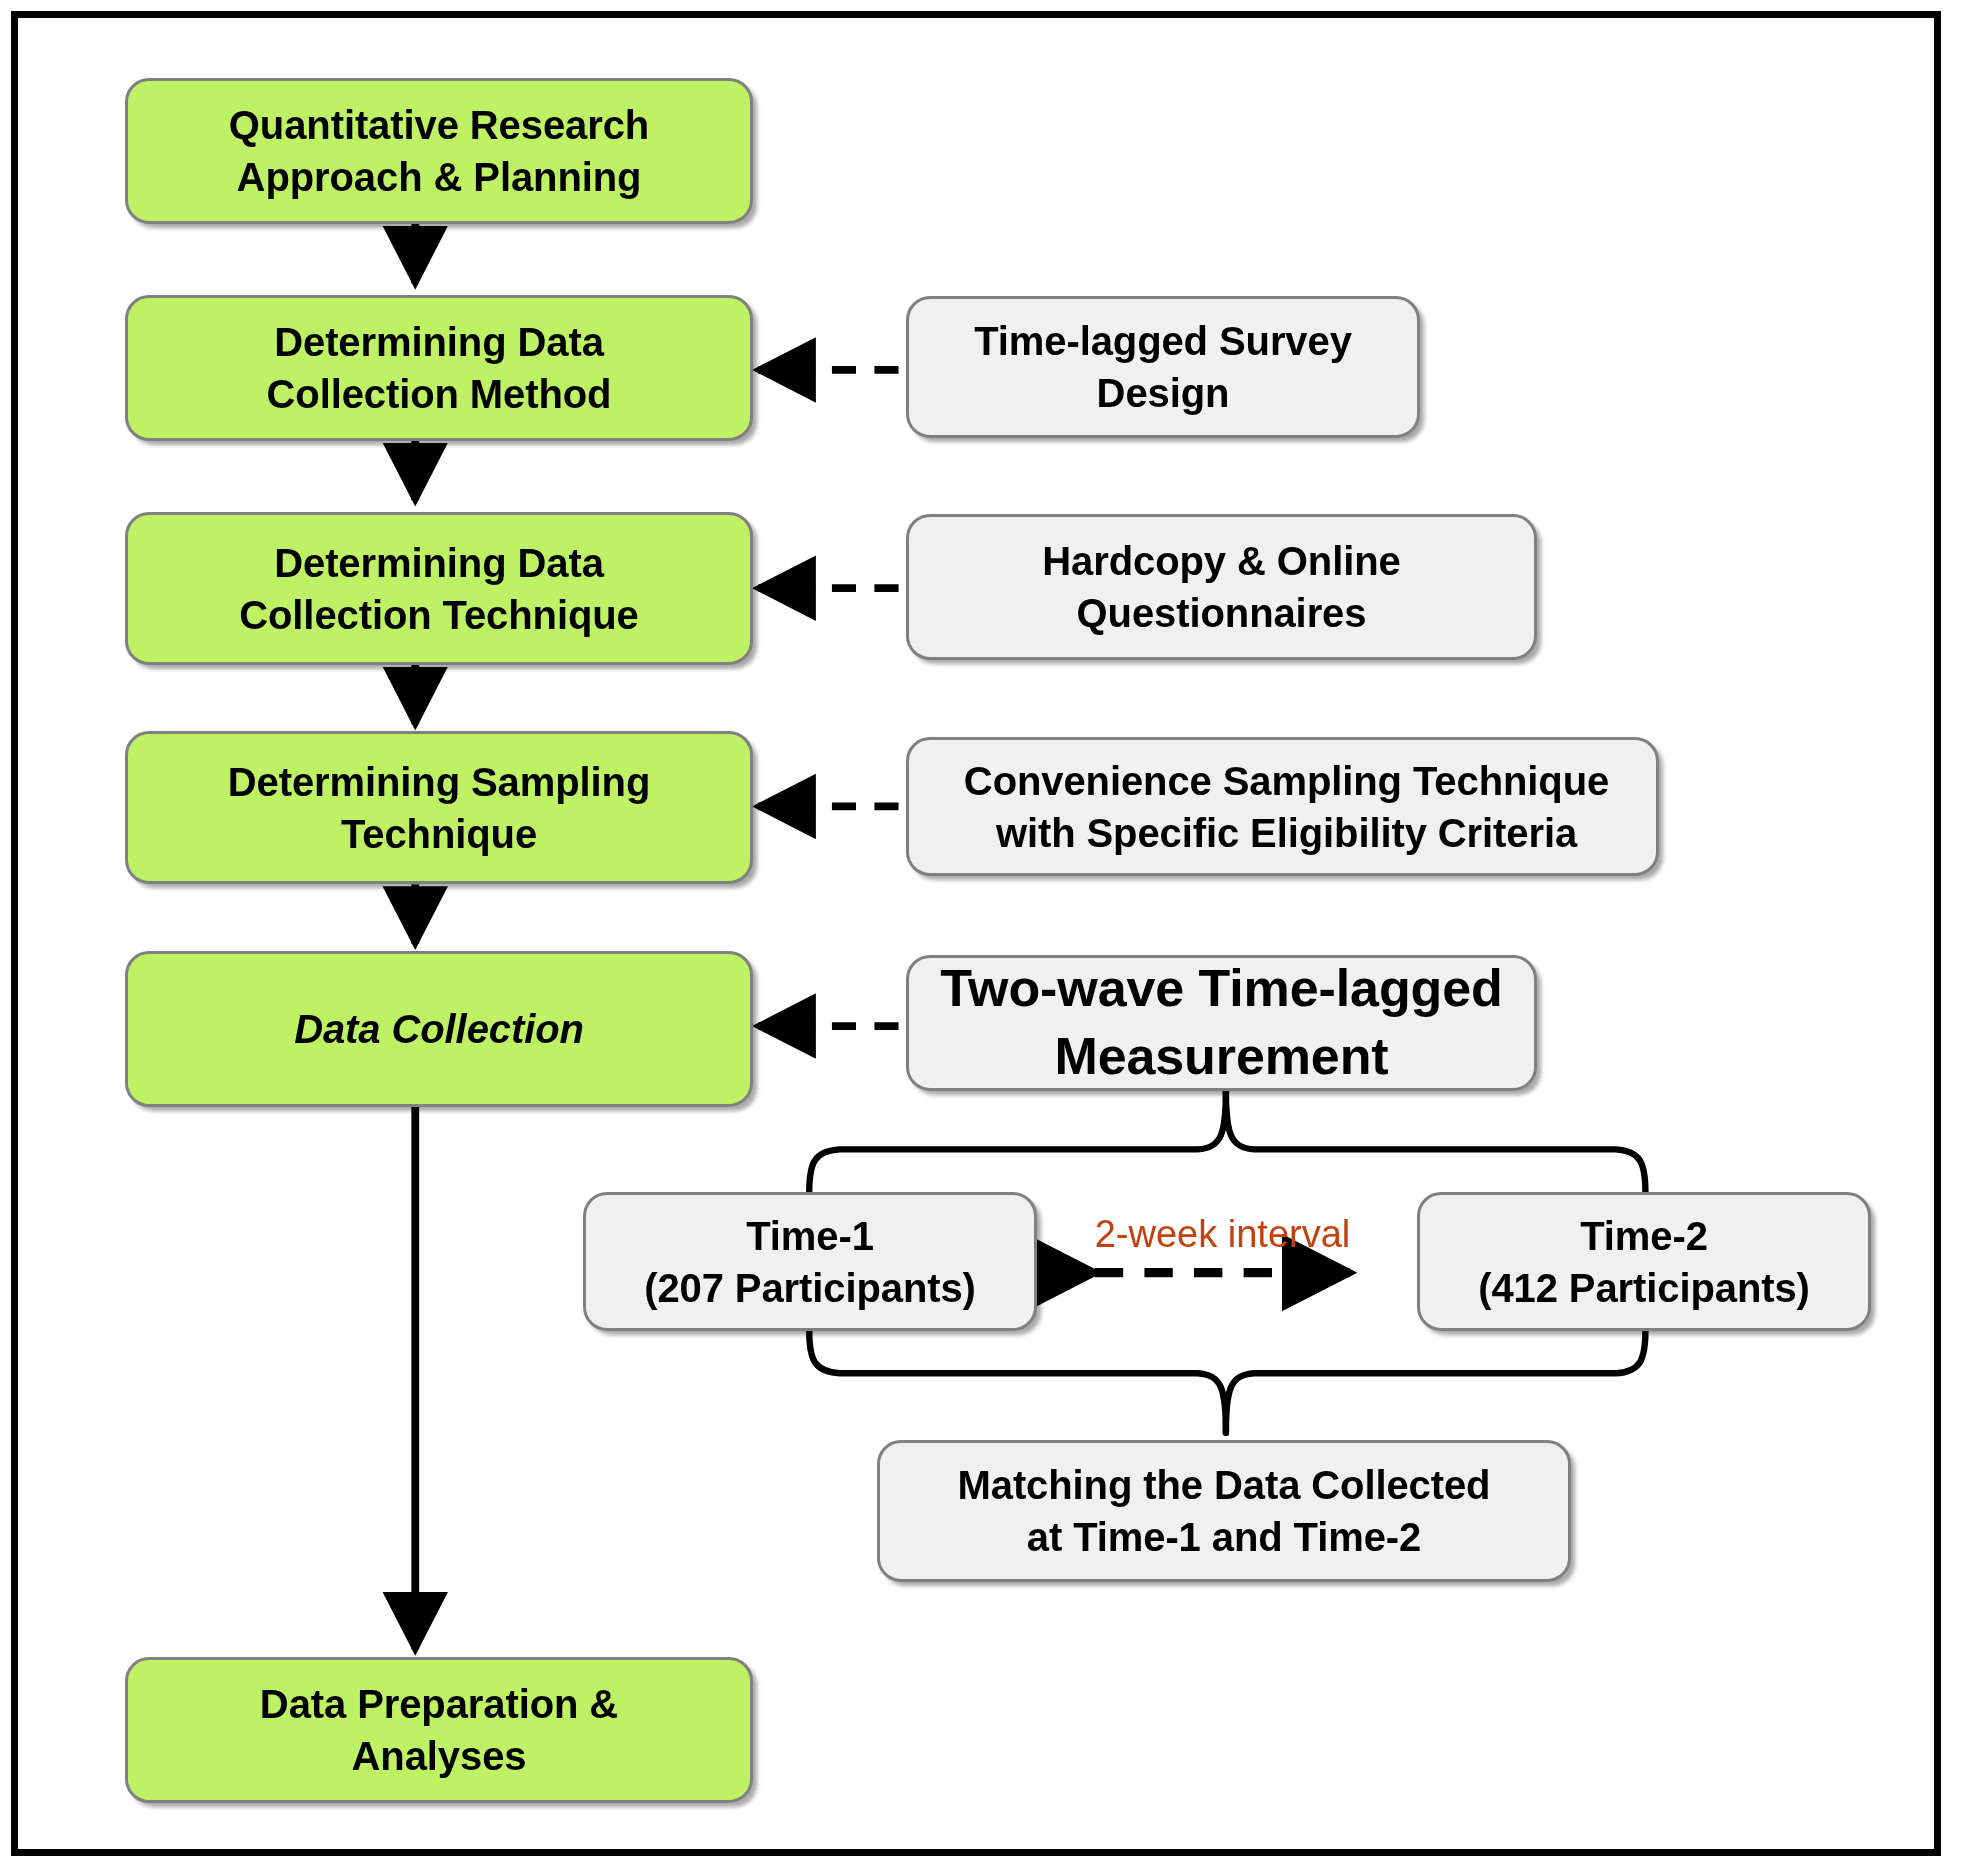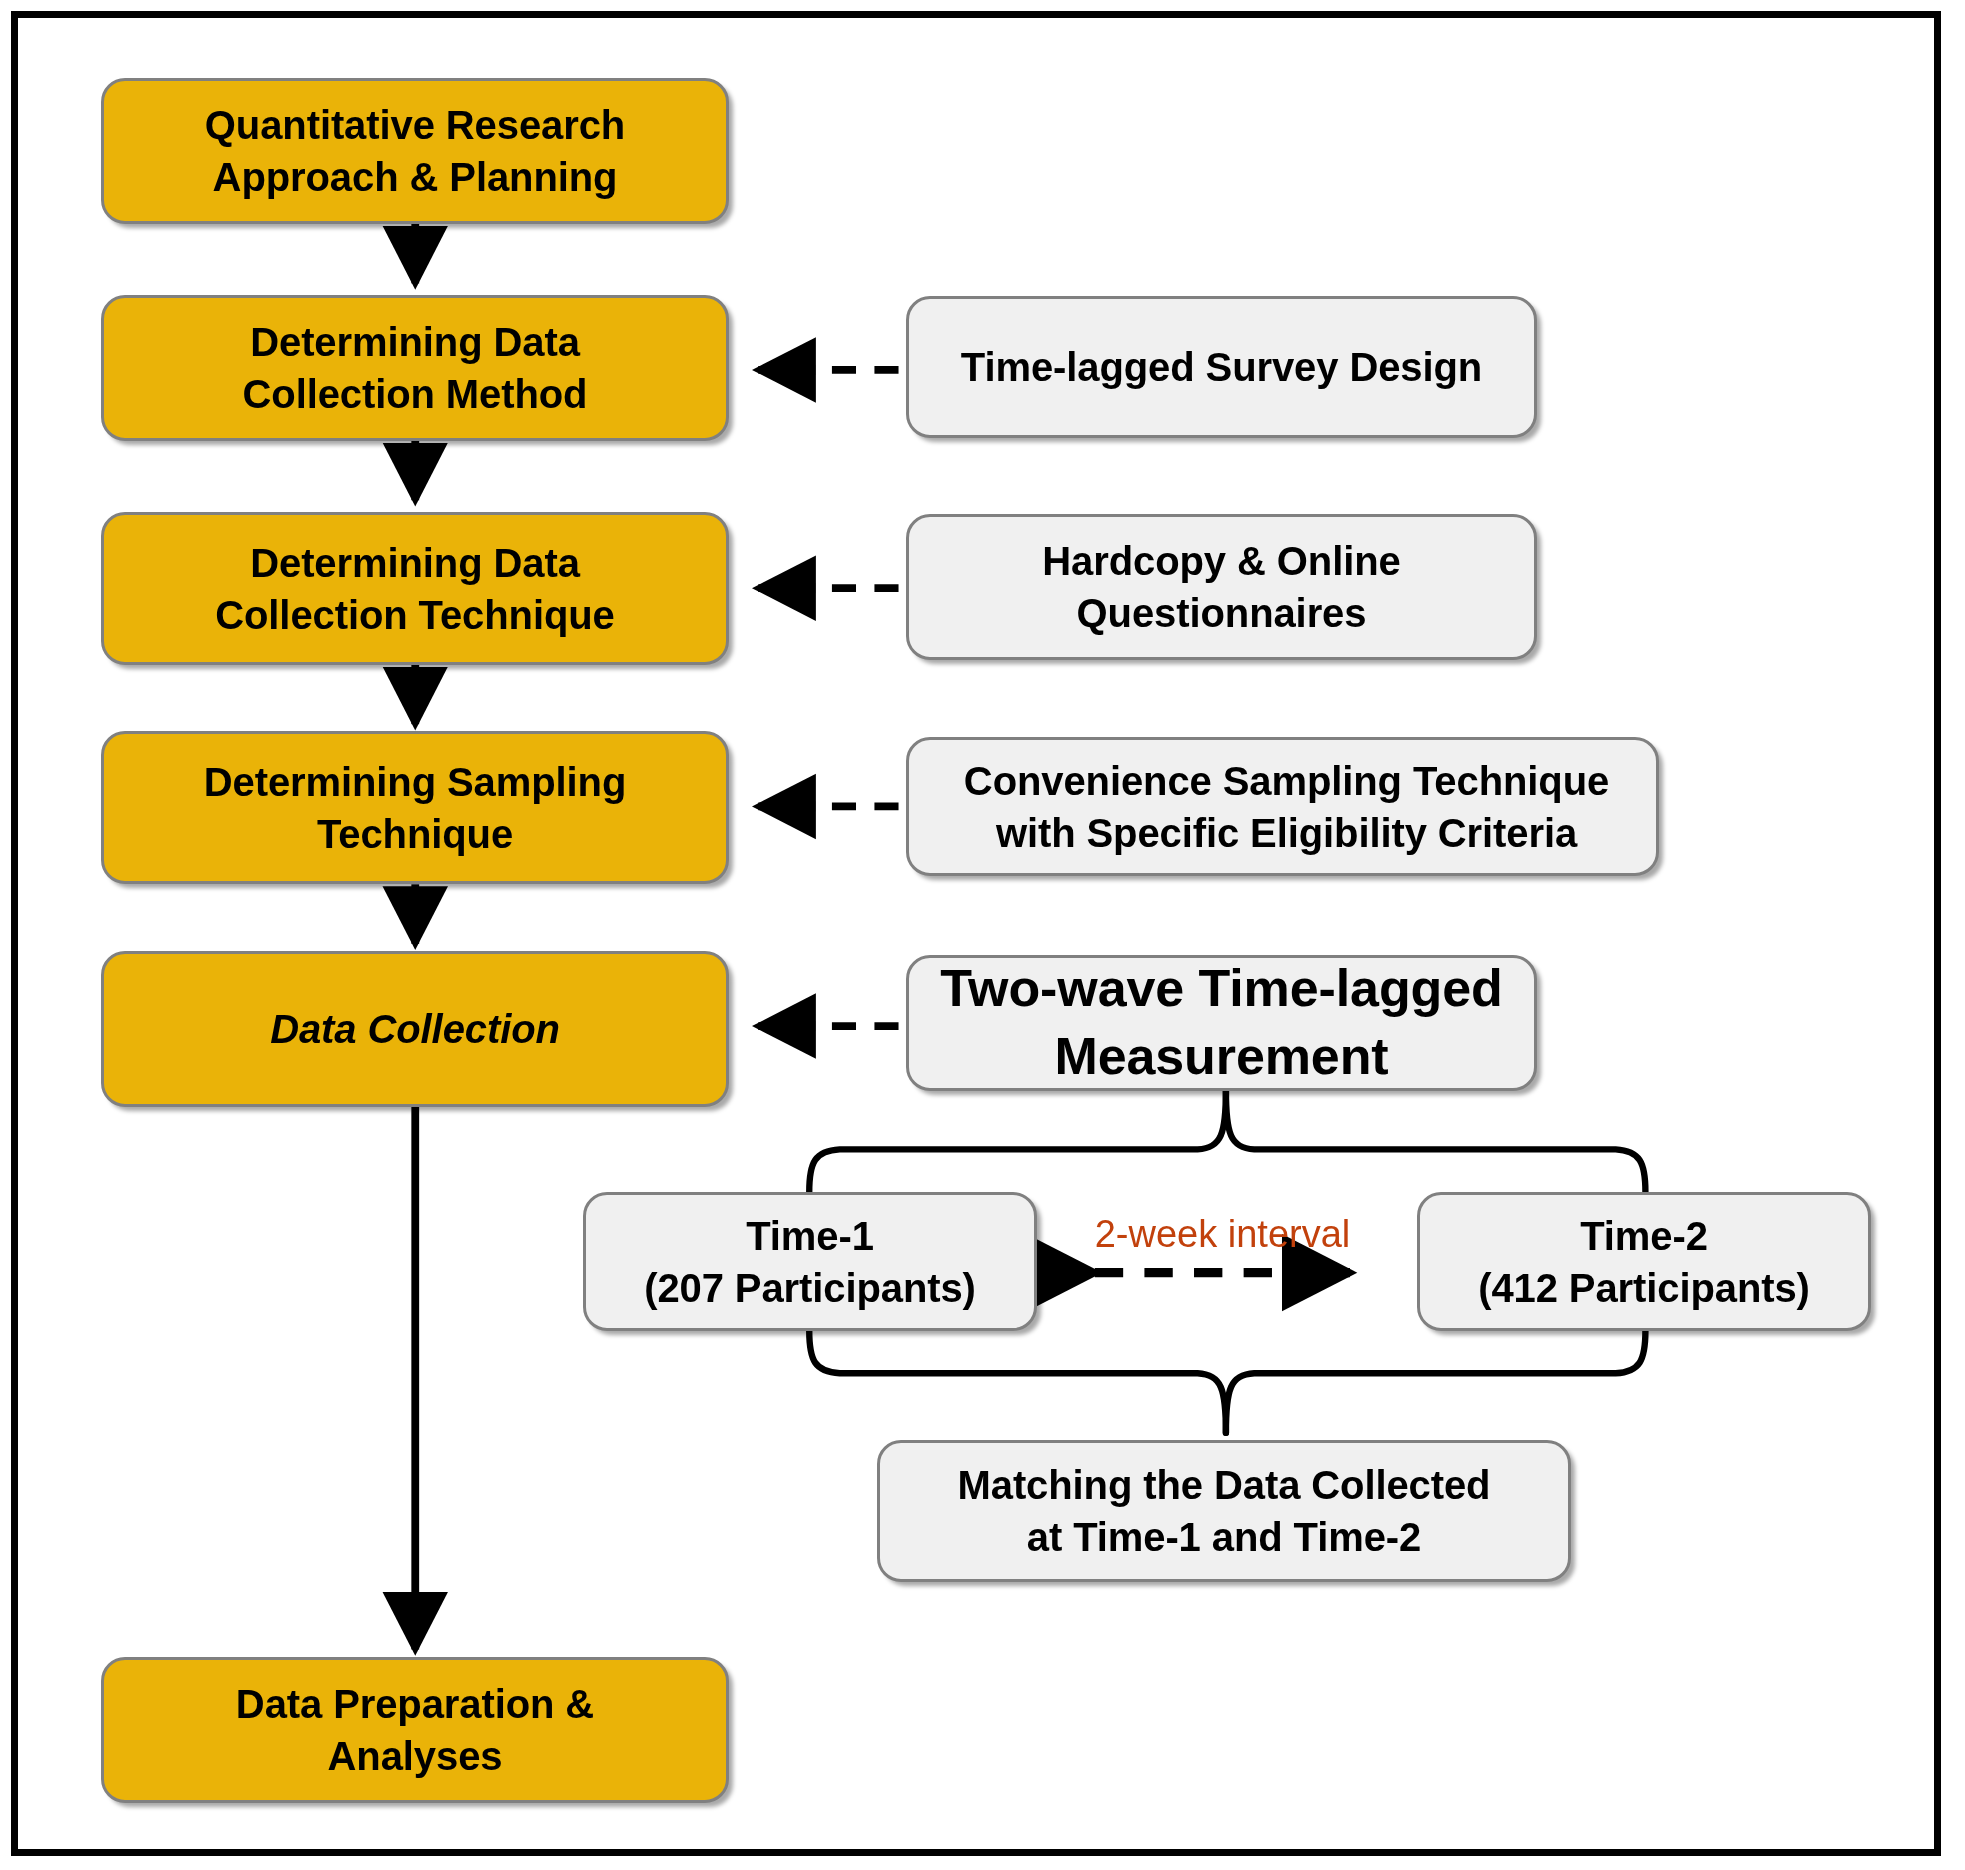--- a/index.html
+++ b/index.html
@@ -39,21 +39,22 @@
     display: flex;
     align-items: center;
     justify-content: center;
     text-align: center;
     font-weight: bold;
     color: #000000;
     line-height: 1.30;
     letter-spacing: -0.1px;
   }
   .node-primary {
-    background: #eab308;
+    background: #bef264;
+    margin-left: 24px;
   }
   .node-note {
     background: #f0f0f0;
   }
   .node-text {
     display: block;
     width: 100%;
     padding: 0 11.3px;
     box-sizing: border-box;
     white-space: pre-line;
@@ -158,21 +159,21 @@
 
 <div class="node-box node-primary" style="left:101px; top:951px; width:628px; height:156px; font-size:40px;font-style:italic;">
   <span class="node-text">Data Collection</span>
 </div>
 
 <div class="node-box node-primary" style="left:101px; top:1657px; width:628px; height:146px; font-size:40px;">
   <span class="node-text">Data Preparation &amp;
 Analyses</span>
 </div>
 
-<div class="node-box node-note" style="left:906px; top:296px; width:631px; height:142px; font-size:40px;">
+<div class="node-box node-note" style="left:906px; top:296px; width:514px; height:142px; font-size:40px;">
   <span class="node-text">Time-lagged Survey Design</span>
 </div>
 
 <div class="node-box node-note" style="left:906px; top:514px; width:631px; height:146px; font-size:40px;">
   <span class="node-text">Hardcopy &amp; Online
 Questionnaires</span>
 </div>
 
 <div class="node-box node-note" style="left:906px; top:737px; width:753px; height:139px; font-size:40px;padding-left:8px;">
   <span class="node-text">Convenience Sampling Technique

